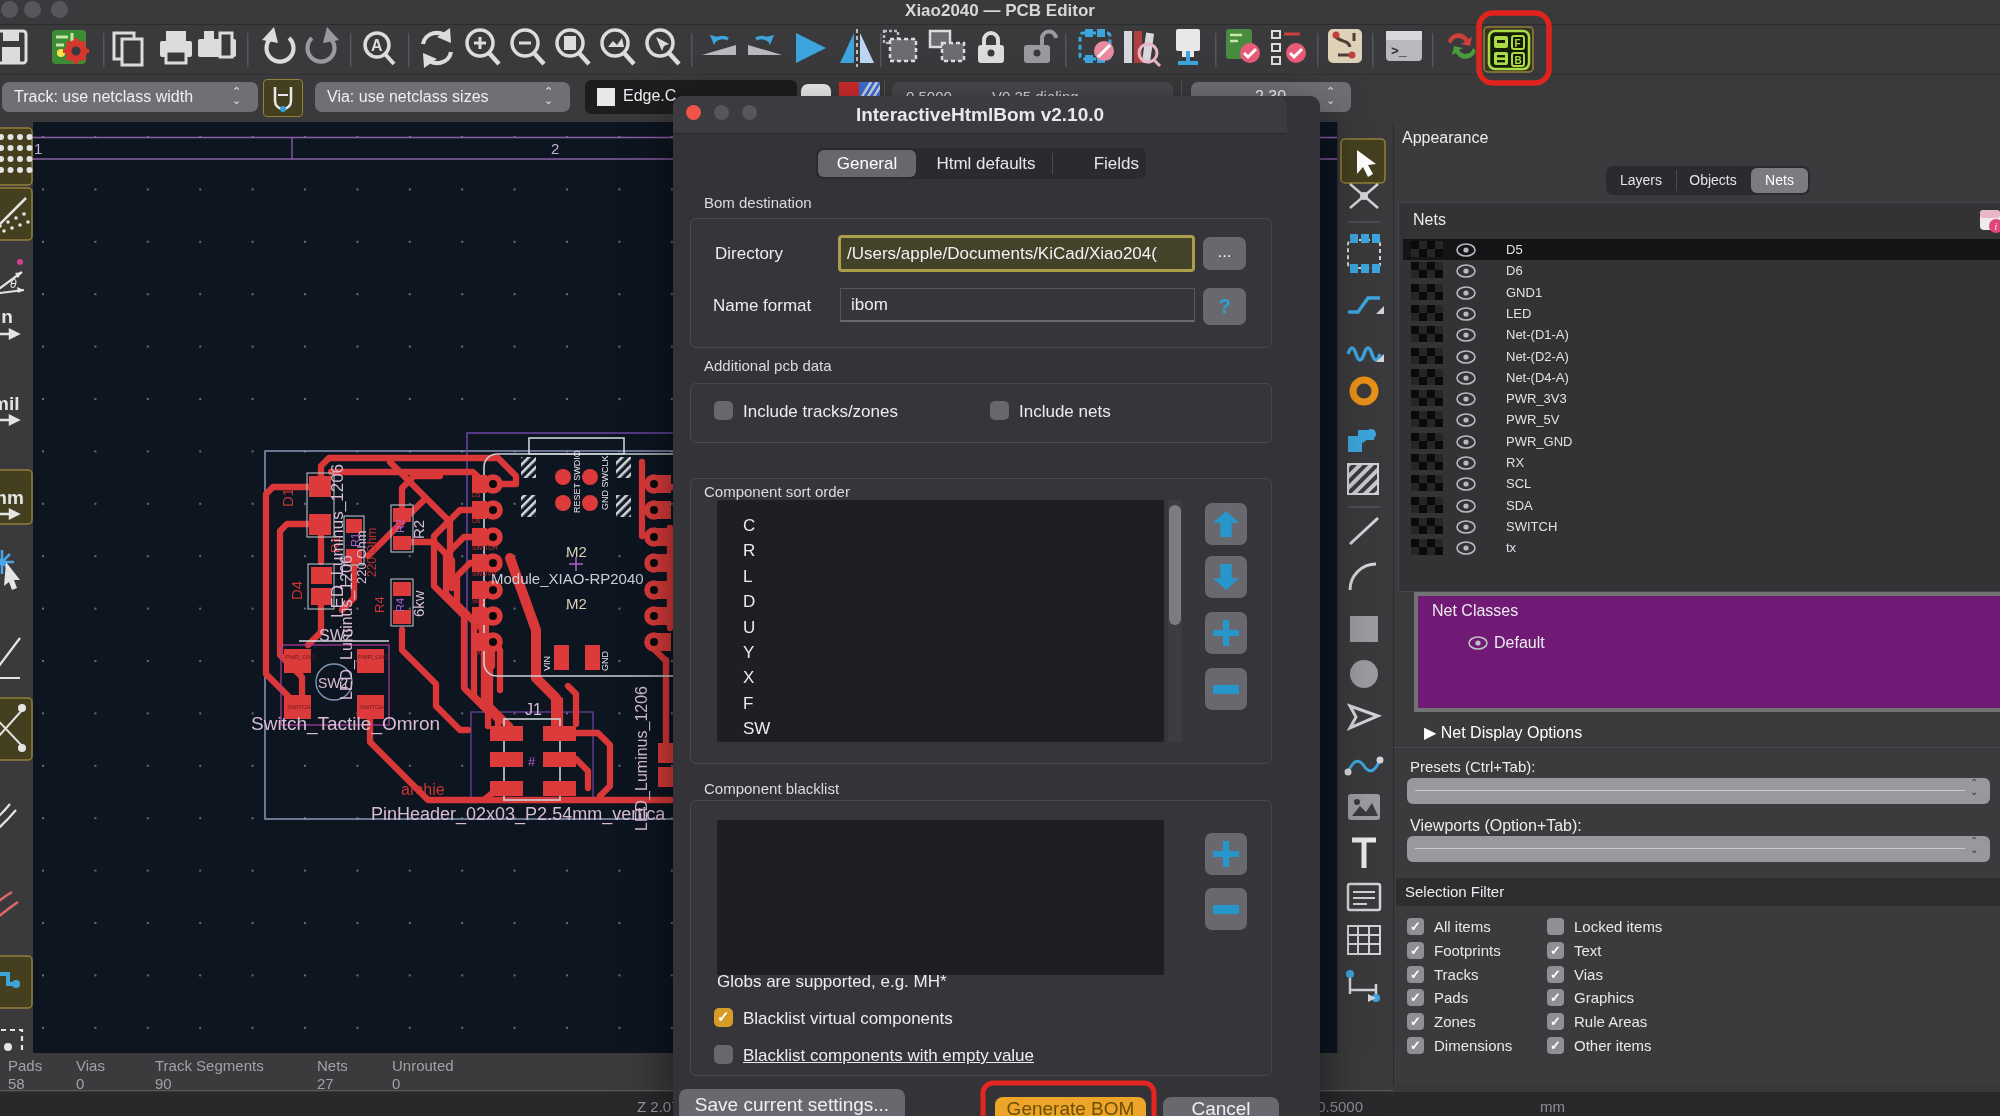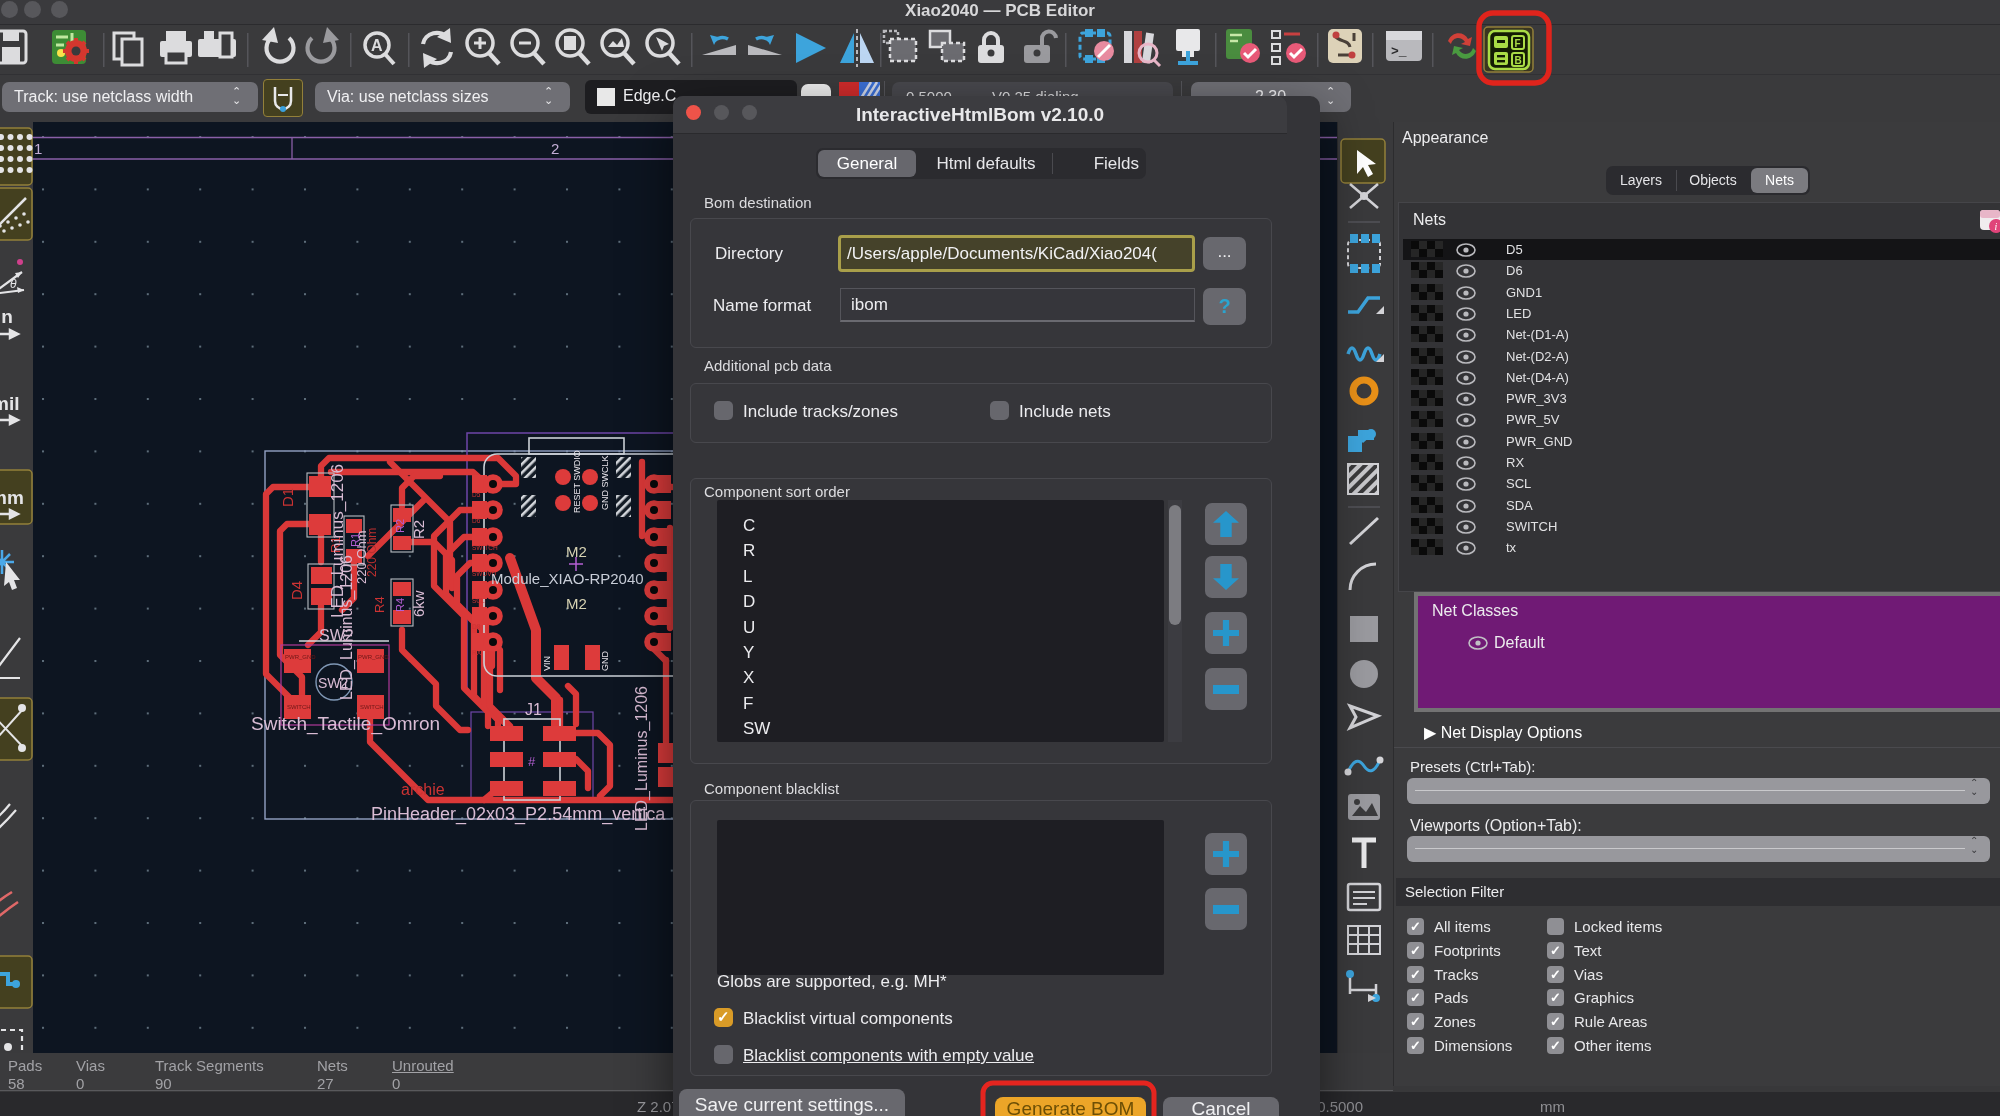--- a/index.html
+++ b/index.html
@@ -928,21 +928,21 @@
 </div>
 <div class="abs" id="status1">
   <div class="slabel" style="left:8px;">Pads</div>
       <div class="sval" style="left:8px;">58</div>
   <div class="slabel" style="left:76px;">Vias</div>
       <div class="sval" style="left:76px;">0</div>
   <div class="slabel" style="left:155px;">Track Segments</div>
       <div class="sval" style="left:155px;">90</div>
   <div class="slabel" style="left:317px;">Nets</div>
       <div class="sval" style="left:317px;">27</div>
-  <div class="slabel" style="left:392px;text-decoration:underline;">Unrouted</div>
+  <div class="slabel" style="left:392px;">Unrouted</div>
       <div class="sval" style="left:392px;">0</div>
 </div>
 <div class="abs" id="status2">
   <div class="abs" style="left:637px; top:6px; color:#9a9a9e; font-size:15px;">Z 2.07</div>
   <div class="abs" style="left:1288px; top:6px; color:#8f8f93; font-size:15px;">grid 0.5000</div>
   <div class="abs" style="left:1540px; top:6px; color:#8f8f93; font-size:15px;">mm</div>
 </div>
 <div class="abs" id="dialog">
   <div id="dtitle">
     <div class="tl" style="left:13px; background:#ef5349;"></div>

